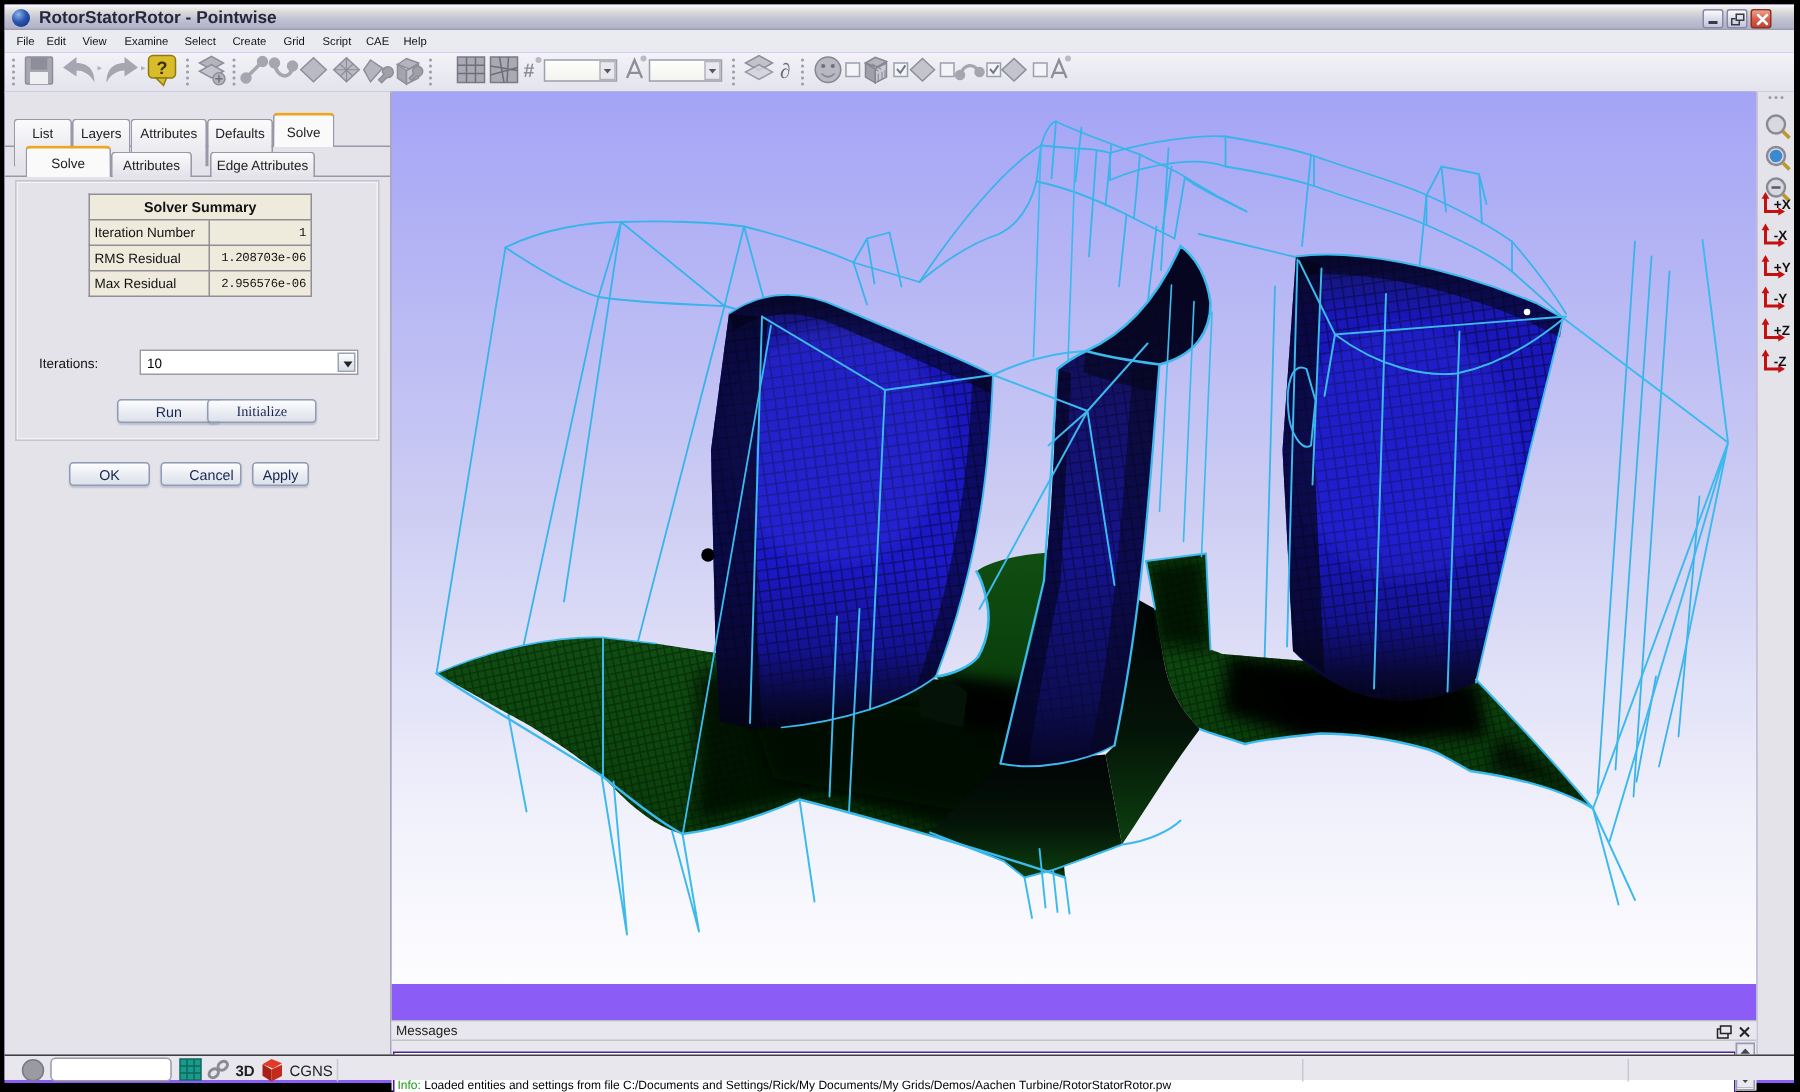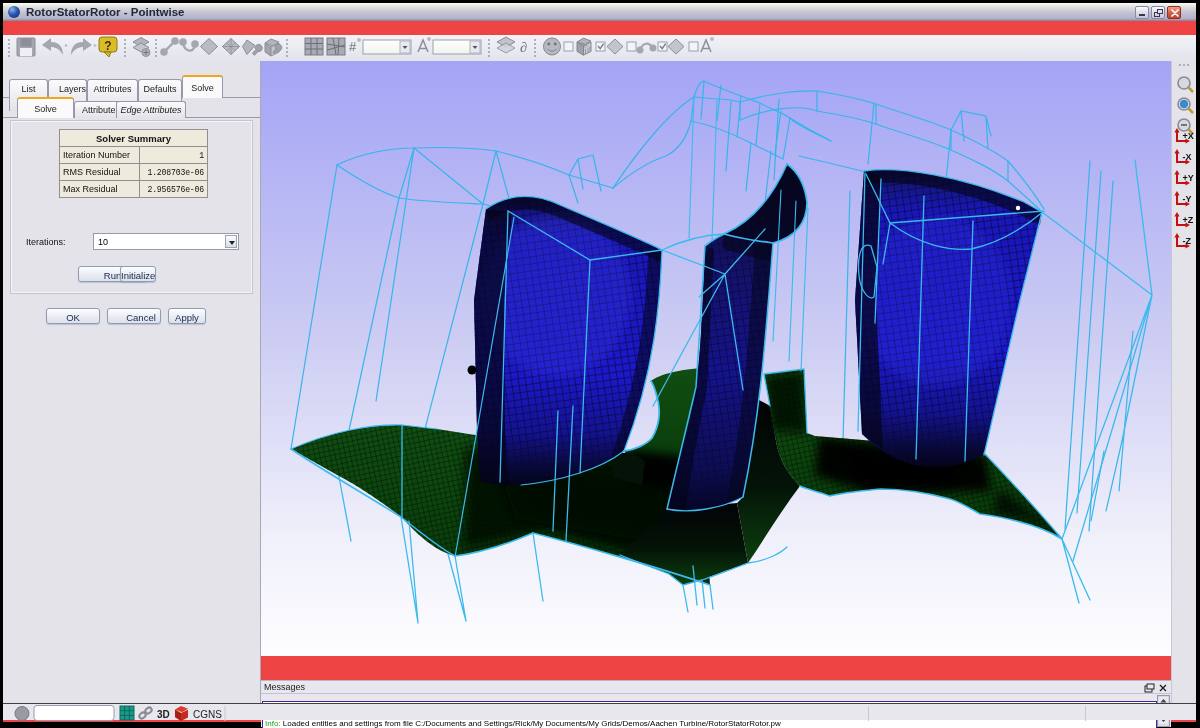--- a/index.html
+++ b/index.html
@@ -1,18 +1,18 @@
 <!DOCTYPE html>
 <html><head>
 <meta charset="utf-8">
 <style>
 * { margin:0; padding:0; box-sizing:border-box; }
 html,body { width:1200px; height:728px; overflow:hidden; }
 body { background:#000; font-family:"Liberation Sans", sans-serif; position:relative; }
-#win { position:absolute; left:3px; top:3px; width:1193px; height:719px; background:#ef4444; }
+#win { position:absolute; left:3px; top:3px; width:1193px; height:719px; background:#8b5cf6; }
 
 #titlebar { position:absolute; left:0; top:0; width:100%; height:18px;
   background:linear-gradient(#fbfbfd 0%, #dededb 25%, #c0c0d2 60%, #b4b4c9 90%, #9898b0 100%);
   border-bottom:1px solid #8a8aa2; }
 #titlelogo { position:absolute; left:5px; top:3px; width:12px; height:12px; border-radius:50%;
   background:radial-gradient(circle at 35% 30%, #8fb4e8 0%, #2a56b0 45%, #0c2a70 100%); }
 #titletext { position:absolute; left:23px; top:2.5px; font-size:11.5px; font-weight:bold; color:#26263e; }
 .winbtn { position:absolute; top:3px; width:14px; height:13px; border-radius:2px;
   border:1px solid #8888a8; background:linear-gradient(#fafafd, #c4c4d8); }
 #btnmin { right:47px; }
@@ -74,20 +74,32 @@
       </div>
     <div class="winbtn" id="btnmax">
         <div style="position:absolute;left:2px;top:5px;width:6px;height:5px;border:1px solid #38384a;"></div>
         <div style="position:absolute;left:5px;top:2px;width:6px;height:5px;border:1px solid #38384a;background:#dfe0ea;"></div>
       </div>
     <div class="winbtn" id="btnclose">
         <svg width="12" height="11" viewBox="0 0 12 11" style="position:absolute;left:1px;top:1px;">
           <path d="M3,2 L9,8 M9,2 L3,8" stroke="#fff" stroke-width="1.7" stroke-linecap="round"></path>
         </svg>
       </div>
+  </div>
+  <div id="menubar">
+    <span style="left:8px">File</span>
+      <span style="left:28px">Edit</span>
+      <span style="left:52px">View</span>
+      <span style="left:80px">Examine</span>
+      <span style="left:120px">Select</span>
+      <span style="left:152px">Create</span>
+      <span style="left:186px">Grid</span>
+      <span style="left:212px">Script</span>
+      <span style="left:241px">CAE</span>
+      <span style="left:266px">Help</span>
   </div>
   <div id="toolbar">
   <svg width="1193" height="26" viewBox="0 0 1193 26" xmlns="http://www.w3.org/2000/svg">
     <defs>
       <g id="gripv">
             <circle cx="0" cy="0" r="1" fill="#9a9aaa"></circle>
             <circle cx="0" cy="4" r="1" fill="#9a9aaa"></circle>
             <circle cx="0" cy="8" r="1" fill="#9a9aaa"></circle>
             <circle cx="0" cy="12" r="1" fill="#9a9aaa"></circle>
             <circle cx="0" cy="16" r="1" fill="#9a9aaa"></circle>
@@ -204,28 +216,28 @@
     <use href="#cbox" x="686" y="7"></use>
     <g stroke="#8e8e9a" stroke-width="1.5" fill="none">
           <path d="M698,17 L703,5 L708,17 M700,13.5 h6"></path>
         </g>
         <circle cx="709" cy="4" r="2" fill="#babac4"></circle>
   </svg>
   </div>
   <div id="leftpanel">
     <div class="tabline" style="top:36px;"></div>
     <div class="tab" style="left:6px; top:18px; width:39px;">List</div>
-    <div class="tab" style="left:45px; top:18px; width:39px;text-align:right;">Layers</div>
+    <div class="tab" style="left:45px; top:18px; width:39px;">Layers</div>
     <div class="tab" style="left:84px; top:18px; width:51px;">Attributes</div>
     <div class="tab" style="left:135px; top:18px; width:44px;">Defaults</div>
     <div class="tab active" style="left:179px; top:14px; width:41px;">Solve</div>
     <div class="tabline" style="top:56px;"></div>
     <div class="tab subactive" style="left:14px; top:36px; width:57px;">Solve</div>
     <div class="tab sub" style="left:71px; top:40px; width:54px;">Attributes</div>
-    <div class="tab sub" style="left:113px; top:40px; width:70px;font-style:italic;">Edge Attributes</div>
+    <div class="tab sub" style="left:137px; top:40px; width:70px;">Edge Attributes</div>
     <div id="grpbox"></div>
     <table id="stable">
       <tbody>
           <tr>
             <td class="hd" colspan="2">Solver Summary</td>
           </tr>
       <tr>
             <td class="lbl">Iteration Number</td>
             <td class="val">1</td>
           </tr>
@@ -235,21 +247,21 @@
           </tr>
       <tr>
             <td class="lbl">Max Residual</td>
             <td class="val">2.956576e-06</td>
           </tr>
     </tbody>
       </table>
     <div id="itlabel">Iterations:</div>
     <div id="itcombo">10<div id="itbtn"></div></div>
     <div class="btn" style="left:75px; top:205px; width:69px;">Run</div>
-    <div class="btn" style="left:117px; top:205px; width:36px;">Initialize</div>
+    <div class="btn" style="left:135px; top:205px; width:73px;font-family:Liberation Serif, serif;">Initialize</div>
     <div class="btn" style="left:43px; top:247px; width:54px;">OK</div>
     <div class="btn" style="left:104px; top:247px; width:54px;padding-left:14px;">Cancel</div>
     <div class="btn" style="left:165px; top:247px; width:38px;">Apply</div>
   </div>
   <div id="viewport">
   <svg width="910" height="595" viewBox="0 0 910 595" xmlns="http://www.w3.org/2000/svg">
     <defs>
       <linearGradient id="bg" x1="0" y1="0" x2="0" y2="1">
         <stop offset="0" stop-color="#a4a4f6"></stop>
         <stop offset="0.45" stop-color="#cbcbf3"></stop>

